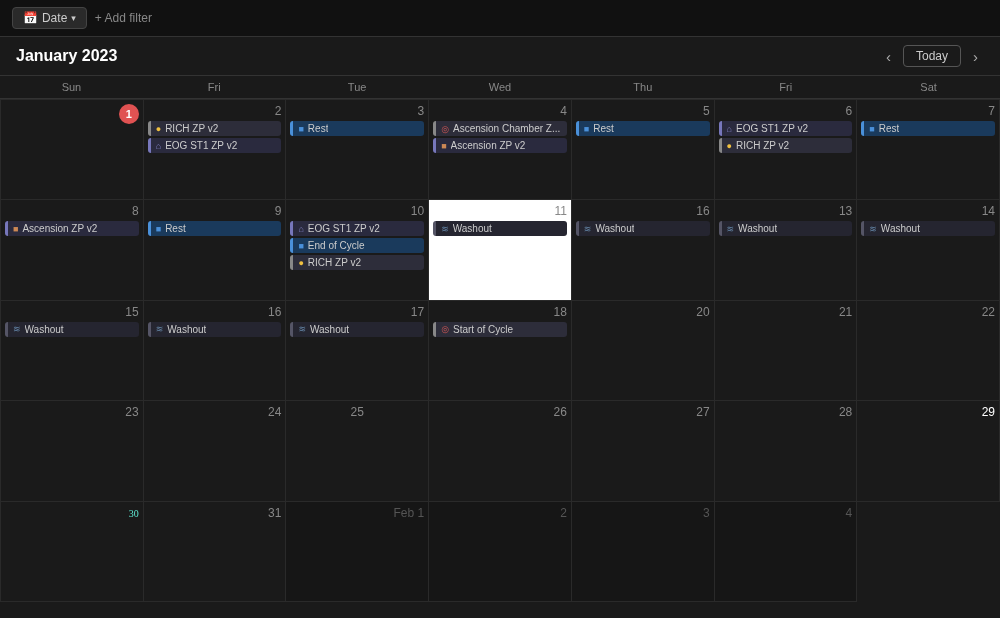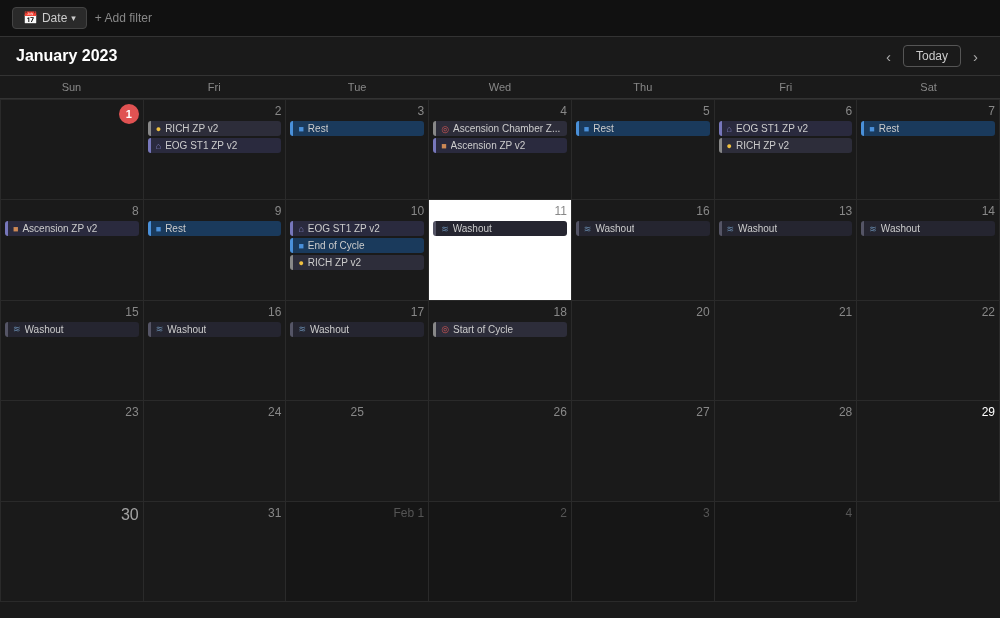--- a/index.html
+++ b/index.html
@@ -234,21 +234,21 @@
     <div style="border-right: 1px solid rgb(42, 42, 42); border-bottom: 1px solid rgb(42, 42, 42); padding: 4px; background: rgb(26, 26, 26); overflow: hidden;">
       <div style="text-align: right; margin-bottom: 3px;"><span style="color:#888;font-size:12px;">27</span></div>
     </div>
     <div style="border-right: 1px solid rgb(42, 42, 42); border-bottom: 1px solid rgb(42, 42, 42); padding: 4px; background: rgb(26, 26, 26); overflow: hidden;">
       <div style="text-align: right; margin-bottom: 3px;"><span style="color:#888;font-size:12px;">28</span></div>
     </div>
     <div style="border-right: 1px solid rgb(42, 42, 42); border-bottom: 1px solid rgb(42, 42, 42); padding: 4px; background: rgb(26, 26, 26); overflow: hidden;">
       <div style="text-align: right; margin-bottom: 3px;"><span style="color:#ffffff;font-size:12px;">29</span></div>
     </div>
     <div style="border-right: 1px solid rgb(42, 42, 42); border-bottom: 1px solid rgb(42, 42, 42); padding: 4px; background: rgb(26, 26, 26); overflow: hidden;">
-      <div style="text-align: right; margin-bottom: 3px;"><span style="color:#a3a3a3;font-size:16px;">30</span></div>
+      <div style="text-align: right; margin-bottom: 3px;"><span style="color:#5eead4;font-size:10px;font-family:Liberation Serif, serif;">30</span></div>
     </div>
     <div style="border-right: 1px solid rgb(42, 42, 42); border-bottom: 1px solid rgb(42, 42, 42); padding: 4px; background: rgb(26, 26, 26); overflow: hidden;">
       <div style="text-align: right; margin-bottom: 3px;"><span style="color:#888;font-size:12px;">31</span></div>
     </div>
     <div style="border-right: 1px solid rgb(42, 42, 42); border-bottom: 1px solid rgb(42, 42, 42); padding: 4px; background: rgb(22, 22, 22); overflow: hidden;">
       <div style="text-align: right; margin-bottom: 3px;"><span style="color:#555;font-size:12px;text-align:right;">Feb 1</span></div>
     </div>
     <div style="border-right: 1px solid rgb(42, 42, 42); border-bottom: 1px solid rgb(42, 42, 42); padding: 4px; background: rgb(22, 22, 22); overflow: hidden;">
       <div style="text-align: right; margin-bottom: 3px;"><span style="color:#555;font-size:12px;">2</span></div>
     </div>

